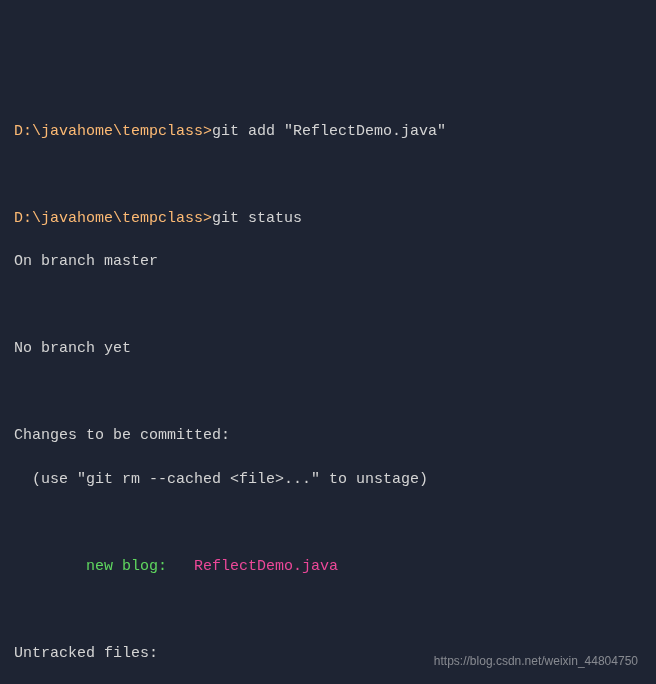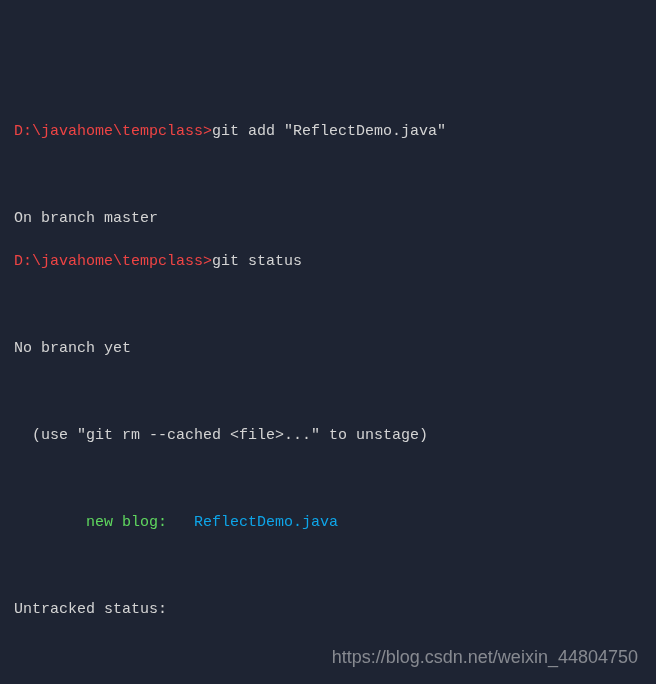--- a/index.html
+++ b/index.html
@@ -20,59 +20,60 @@
       position: relative;
       white-space: pre;
     }
     .line {
       display: block;
     }
     .blank {
       height: 1.45em;
     }
     .prompt-path {
-      color: #ef4444;
+      color: #fdba74;
     }
     .command {
       color: #d4d4d4;
     }
     .staged-label {
       color: #5fd75f;
     }
     .staged-file {
-      color: #0ea5e9;
+      color: #ec4899;
       text-align: right;
     }
     .watermark {
       position: absolute;
       bottom: 14px;
       right: 18px;
       color: rgba(220,220,220,0.55);
-      font-size: 18px;
+      font-size: 12px;
       font-family: Arial, sans-serif;
     }
   </style>
 </head>
 <body>
 
 
 
 <div>
 <span class="line"><span class="prompt-path">D:\javahome\tempclass&gt;</span><span class="command">git add "ReflectDemo.java"</span></span>
 <span class="blank line"></span>
+<span class="line"><span class="prompt-path">D:\javahome\tempclass&gt;</span><span class="command">git status</span></span>
 <span class="line">On branch master</span>
-<span class="line"><span class="prompt-path">D:\javahome\tempclass&gt;</span><span class="command">git status</span></span>
 <span class="blank line"></span>
 <span class="line">No branch yet</span>
 <span class="blank line"></span>
+<span class="line">Changes to be committed:</span>
 <span class="line">  (use "git rm --cached &lt;file&gt;..." to unstage)</span>
 <span class="blank line"></span>
 <span class="line"><span class="staged-label">        new blog:   </span><span class="staged-file">ReflectDemo.java</span></span>
 <span class="blank line"></span>
-<span class="line">Untracked status:</span>
+<span class="line">Untracked files:</span>
 
 
 
 
 
 
 
 
 
 

